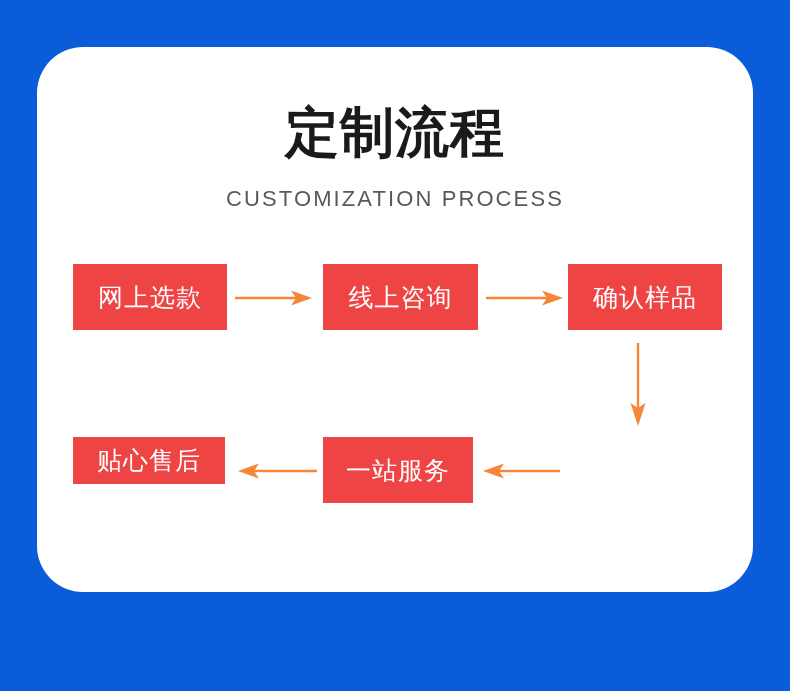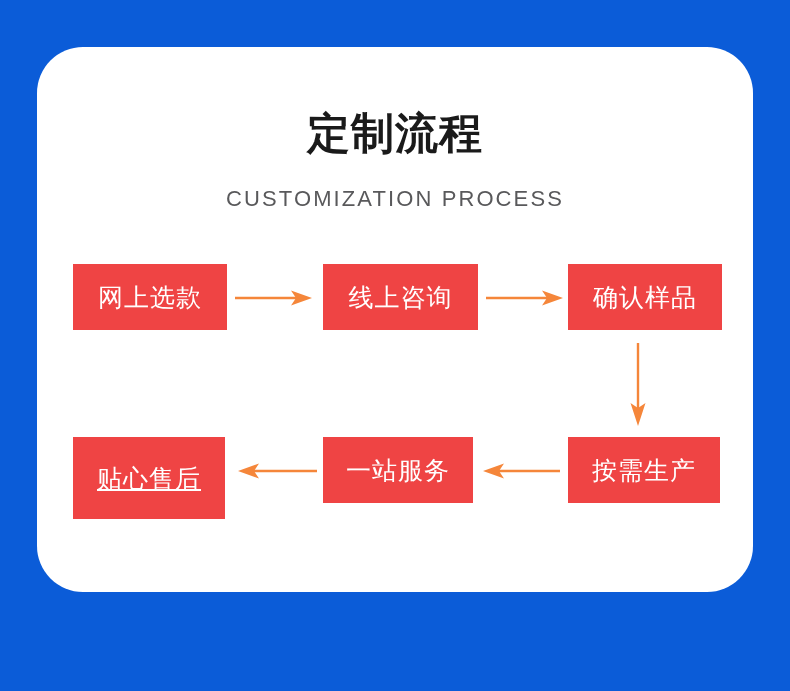--- a/index.html
+++ b/index.html
@@ -30,21 +30,21 @@
     border-radius: 46px;
   }
   
   .title {
     position: absolute;
     left: 0;
     top: 96px;
     width: 790px;
     text-align: center;
     font-family: "DejaVu Sans", "Liberation Sans", sans-serif;
-    font-size: 43px;
+    font-size: 54px;
     line-height: 74px;
     font-weight: 700;
     color: #1A1A1A;
     letter-spacing: 1px;
     white-space: nowrap;
   }
   .subtitle {
     position: absolute;
     left: 0;
     top: 188px;
@@ -73,21 +73,21 @@
     box-sizing: border-box;
     white-space: nowrap;
   }
   
   #node-0 { left: 73px;  top: 264px; width: 154px; height: 66px; }
   #node-1 { left: 323px; top: 264px; width: 155px; height: 66px; }
   #node-2 { left: 568px; top: 264px; width: 154px; height: 66px; }
   
   #node-3 { left: 568px; top: 437px; width: 152px; height: 66px; }
   #node-4 { left: 323px; top: 437px; width: 150px; height: 66px; }
-  #node-5 { left: 73px;  top: 437px; width: 152px; height: 82px; text-decoration: underline; }
+  #node-5 { left: 73px;  top: 437px; width: 152px; height: 47px; }
 
   
   .arrow {
     position: absolute;
     overflow: visible;
   }
   #arrow-0 { left: 234px; top: 286px; width: 80px; height: 24px; }
   #arrow-1 { left: 485px; top: 286px; width: 80px; height: 24px; }
   #arrow-2 { left: 626px; top: 342px; width: 24px; height: 86px; }
   #arrow-3 { left: 481px; top: 459px; width: 80px; height: 24px; }
@@ -103,21 +103,20 @@
   <div class="title">定制流程</div>
 
   <div class="subtitle">CUSTOMIZATION PROCESS</div>
 
   <div class="node" id="node-0">网上选款</div>
 
   <div class="node" id="node-1">线上咨询</div>
 
   <div class="node" id="node-2">确认样品</div>
 
-  <div class="node" id="node-3">按需生产</div>
 
   <div class="node" id="node-4">一站服务</div>
 
   <div class="node" id="node-5">贴心售后</div>
 
   <svg class="arrow" id="arrow-0" viewBox="0 0 80 24">
     <line x1="1" y1="12" x2="66" y2="12" stroke="#F5863A" stroke-width="2.4"></line>
     <path d="M78 12 L57 4.5 L62 12 L57 19.5 Z" fill="#F5863A"></path>
   </svg>
 

